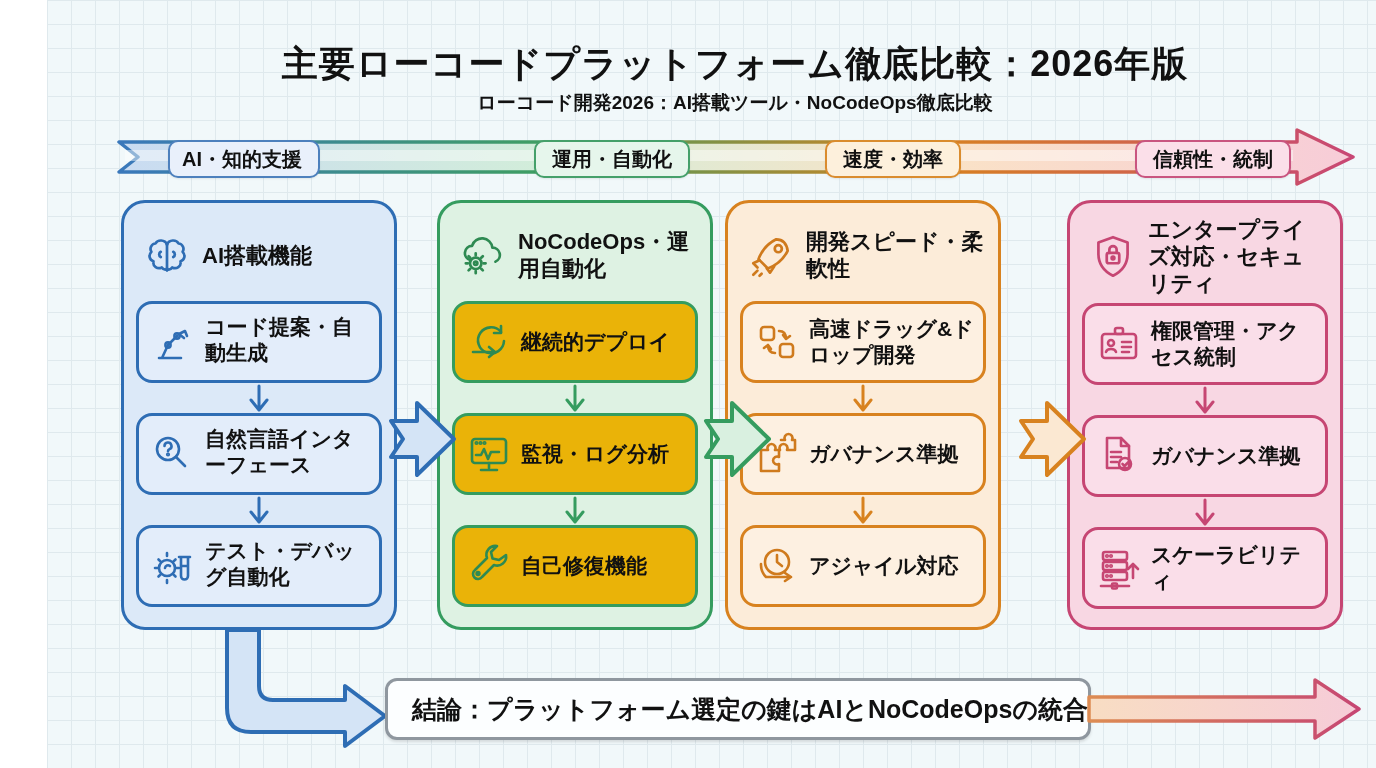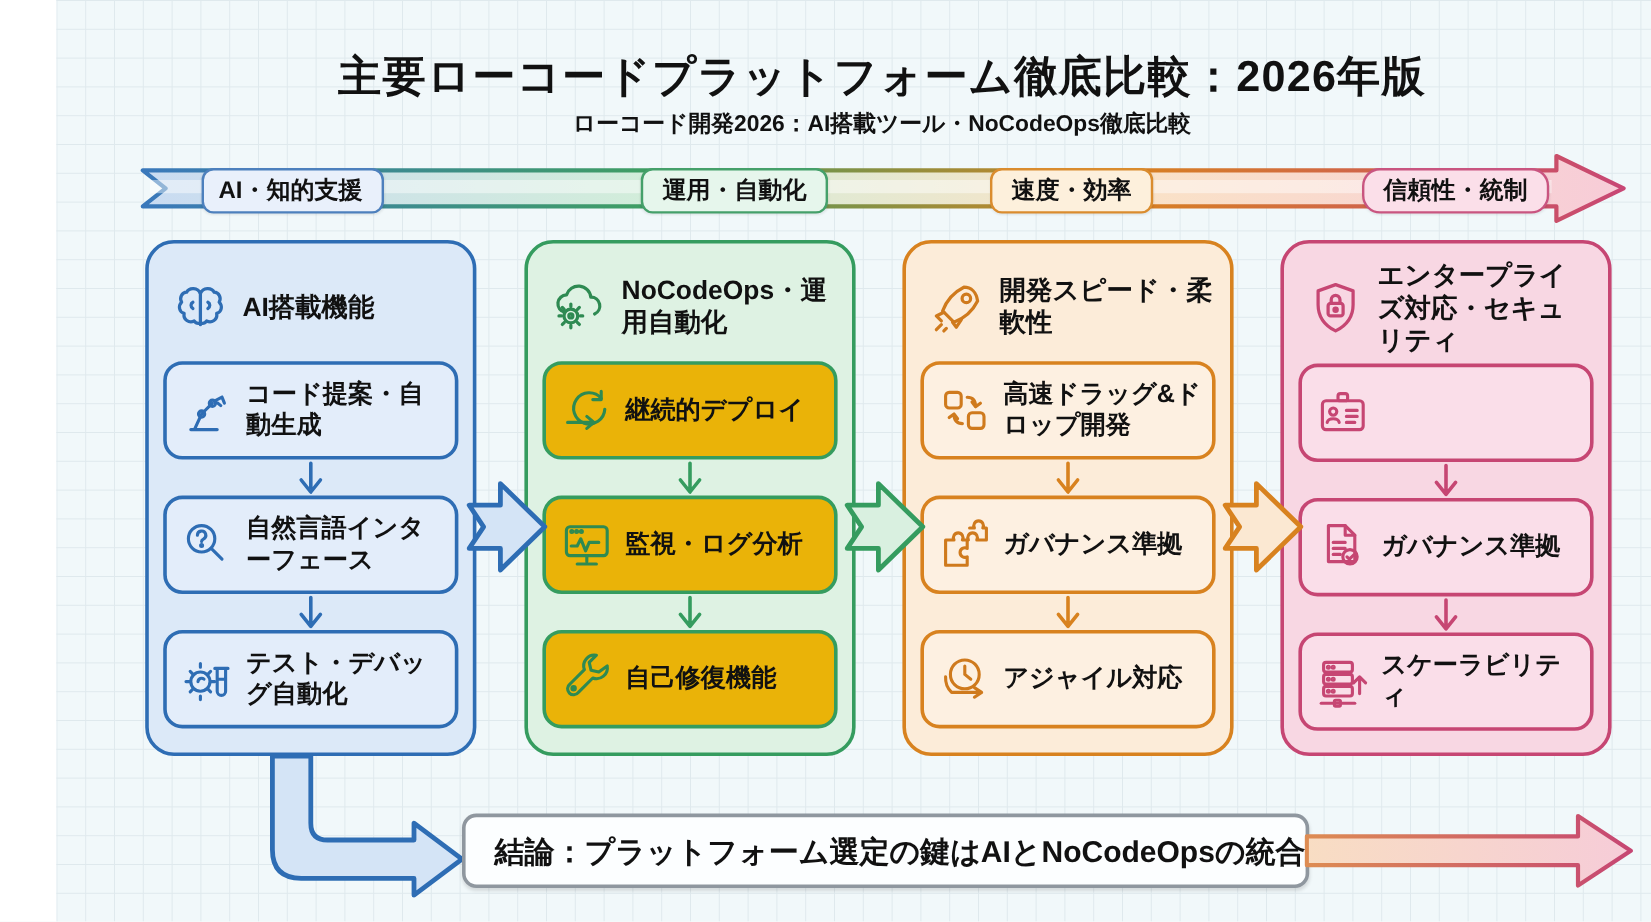--- a/index.html
+++ b/index.html
@@ -19,30 +19,30 @@
     transform:translateX(-50%);box-shadow:0 1px 2px rgba(0,0,0,.08);}
   .tl-blue{background:#e9f0fb;border:2.5px solid #4d80bd;}
   .tl-green{background:#e6f6ec;border:2.5px solid #45a06a;}
   .tl-orange{background:#fdf0dc;border:2.5px solid #da8c2e;}
   .tl-pink{background:#fbdfe9;border:2.5px solid #c95580;}
 
   .col{position:absolute;top:200px;width:276px;height:430px;border-radius:24px;
     box-sizing:border-box;display:flex;flex-direction:column;padding:12px 12px 10px 12px;}
   .col-blue{left:74px;background:#dce9f8;border:3.5px solid #2e6db4;color:#2e6db4;}
   .col-green{left:390px;background:#def2e3;border:3.5px solid #359c5f;color:#2e8a52;}
-  .col-orange{left:705px;background:#fcecd9;border:3.5px solid #d8821f;color:#cf7a1d;}
+  .col-orange{left:678px;background:#fcecd9;border:3.5px solid #d8821f;color:#cf7a1d;}
   .col-pink{left:1020px;background:#f8d7e3;border:3.5px solid #c64673;color:#c64673;}
 
   .col-header{display:flex;align-items:center;gap:10px;min-height:78px;padding:2px 2px 6px 6px;}
   .col-header .hicon{flex:0 0 50px;}
   .col-title{font-size:22px;line-height:1.22;font-weight:900;color:#111;}
 
   .subbox{display:flex;align-items:center;gap:8px;min-height:82px;border-radius:16px;
     box-sizing:border-box;padding:6px 8px 6px 10px;background:rgba(255,255,255,.28);}
-  .col-blue  .subbox{border:3px solid #2e6db4;background:#e3edfa;}
+  .col-blue  .subbox{border:3px solid #2e6db4;background:#e3edfa;font-family:Liberation Mono, monospace;}
   .col-green .subbox{border:3px solid #359c5f;background:#eab308;}
   .col-orange .subbox{border:3px solid #d8821f;background:#fdf0e1;}
   .col-pink  .subbox{border:3px solid #c64673;background:#fadee9;}
   .subbox .sicon{flex:0 0 48px;}
   .sub-label{font-size:21px;line-height:1.25;font-weight:900;color:#111;}
 
   .varrow{height:30px;display:flex;align-items:center;justify-content:center;flex:0 0 30px;}
 
   .flow-arrow{position:absolute;top:396px;}
   .fa1{left:341px;} .fa2{left:656px;} .fa3{left:971px;}
@@ -78,21 +78,21 @@
           <stop offset="1" stop-color="#c84775"></stop>
       </linearGradient>
     </defs>
     <path d="M8 18 L1186 18 L1186 6 L1242 33 L1186 60 L1186 48 L8 48 L27 33 Z" fill="url(#ribFill)" stroke="url(#ribStroke)" stroke-width="3.5" stroke-linejoin="round"></path>
     <rect x="14" y="26" width="1168" height="11" fill="rgba(255,255,255,0.45)"></rect>
   </svg>
 
   <div class="tl-pill tl-blue" style="left:197px;padding-left:12px;">AI・知的支援</div>
   <div class="tl-pill tl-green" style="left:565px;">運用・自動化</div>
   <div class="tl-pill tl-orange" style="left:846px;">速度・効率</div>
-  <div class="tl-pill tl-pink" style="left:1166px;border-radius:15px;">信頼性・統制</div>
+  <div class="tl-pill tl-pink" style="left:1166px;">信頼性・統制</div>
 
   <div class="col col-blue">
     <div class="col-header">
       <svg class="hicon" width="50" height="50" viewBox="0 0 48 48" fill="none" stroke="currentColor" stroke-width="2.6" stroke-linecap="round" stroke-linejoin="round">
         <path d="M24 12v26"></path>
         <path d="M24 13c-2-5-9-5-11-1-4 0-6 5-4 8-3 3-2 8 2 9-1 5 4 8 8 6 2 3 5 2 5 1"></path>
         <path d="M24 13c2-5 9-5 11-1 4 0 6 5 4 8 3 3 2 8-2 9 1 5-4 8-8 6-2 3-5 2-5 1"></path>
         <path d="M18 20c-2 1-2 4 0 5M30 20c2 1 2 4 0 5"></path>
       </svg>
       <div class="col-title">AI搭載機能</div>
@@ -241,20 +241,21 @@
       <div class="col-title">エンタープライズ対応・セキュリティ</div>
     </div>
     <div class="subbox">
       <svg class="sicon" width="48" height="48" viewBox="0 0 48 48" fill="none" stroke="currentColor" stroke-width="2.6" stroke-linecap="round" stroke-linejoin="round">
         <rect x="7" y="14" width="34" height="24" rx="3"></rect>
         <rect x="20" y="8" width="8" height="6" rx="2"></rect>
         <circle cx="16" cy="23" r="3"></circle>
           <path d="M11 32c1-4 9-4 10 0"></path>
         <path d="M27 22h9M27 27h9M27 32h7"></path>
       </svg>
+      <div class="sub-label">権限管理・アクセス統制</div>
     </div>
     <div class="varrow">
       <svg width="26" height="28" viewBox="0 0 26 28" fill="none" stroke="#c64673" stroke-width="3" stroke-linecap="round" stroke-linejoin="round">
           <path d="M13 2v20M5 16l8 10 8-10"></path>
         </svg>
     </div>
     <div class="subbox">
       <svg class="sicon" width="48" height="48" viewBox="0 0 48 48" fill="none" stroke="currentColor" stroke-width="2.6" stroke-linecap="round" stroke-linejoin="round">
         <path d="M12 6h14l8 8v22H12z"></path>
           <path d="M26 6v8h8"></path>

